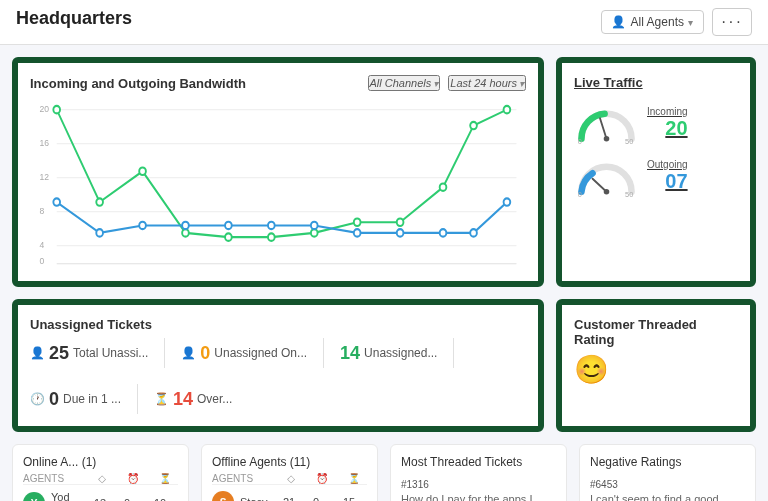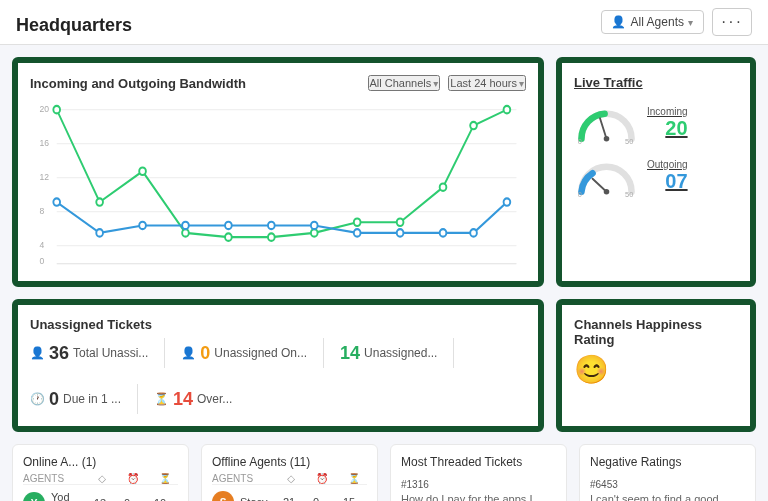--- a/index.html
+++ b/index.html
@@ -1,33 +1,33 @@
 <!DOCTYPE html>
 <html><head>
   <meta charset="utf-8">
   <style>
     * { box-sizing: border-box; margin: 0; padding: 0; }
     body { font-family: -apple-system, BlinkMacSystemFont, 'Segoe UI', sans-serif; background: #f5f6fa; color: #333; font-size: 13px; }
     
-    .header { display: flex; align-items: flex-end; justify-content: space-between; padding: 8px 16px; background: #fff; border-bottom: 1px solid #e0e0e0; }
+    .header { display: flex; align-items: flex-start; justify-content: space-between; padding: 8px 16px; background: #fff; border-bottom: 1px solid #e0e0e0; }
     .header-title { font-size: 18px; font-weight: 600; color: #222; }
     .header-right { display: flex; align-items: center; gap: 8px; }
     .all-agents-btn { display: flex; align-items: center; gap: 4px; border: 1px solid #ccc; border-radius: 4px; padding: 4px 10px; background: #fff; cursor: pointer; font-size: 12px; color: #444; }
     .more-btn { border: 1px solid #ccc; border-radius: 4px; padding: 4px 8px; background: #fff; cursor: pointer; font-size: 16px; color: #444; letter-spacing: 2px; }
 
     .dashboard { padding: 12px; display: grid; grid-template-columns: 1fr 200px; grid-template-rows: auto auto auto; gap: 12px; }
 
     .card { background: #fff; border-radius: 6px; border: 6px solid #14532d; padding: 12px; }
 
     
     .bandwidth-card { grid-column: 1; grid-row: 1; }
     .card-header { display: flex; justify-content: space-between; align-items: center; margin-bottom: 8px; }
     .card-title { font-size: 13px; font-weight: 600; color: #333; }
     .filter-row { display: flex; gap: 8px; }
-    .filter-btn { font-size: 11px; color: #555; cursor: pointer; display: flex; align-items: center; gap: 2px; }
+    .filter-btn { font-size: 11px; color: #555; cursor: pointer; display: flex; align-items: center; gap: 2px; font-style: italic; }
     .chart-area { height: 170px; position: relative; }
     svg.chart { width: 100%; height: 100%; }
 
     
     .live-traffic-card { grid-column: 2; grid-row: 1; text-decoration: underline; }
 
     
     .unassigned-card { grid-column: 1; grid-row: 2; }
     .ticket-stats { display: flex; align-items: center; gap: 16px; flex-wrap: wrap; margin-top: 6px; }
     .ticket-stat { display: flex; align-items: center; gap: 4px; font-size: 12px; color: #555; }
@@ -199,21 +199,21 @@
         <div style="font-size:20px;font-weight:700;color:#3498db;">07</div>
       </div>
     </div>
   </div>
 
   <div class="card unassigned-card">
     <div class="card-title" style="margin-bottom:4px;">Unassigned Tickets</div>
     <div class="ticket-stats">
       <div class="ticket-stat">
         <span style="color:#aaa;">👤</span>
-        <span class="num">36</span>
+        <span class="num">25</span>
         <span>Total Unassi...</span>
       </div>
       <div class="divider-v"></div>
       <div class="ticket-stat">
         <span style="color:#aaa;">👤</span>
         <span class="num num-orange">0</span>
         <span>Unassigned On...</span>
       </div>
       <div class="divider-v"></div>
       <div class="ticket-stat">
@@ -229,21 +229,21 @@
       <div class="divider-v"></div>
       <div class="ticket-stat">
         <span style="color:#e74c3c;">⏳</span>
         <span class="num-red">14</span>
         <span>Over...</span>
       </div>
     </div>
   </div>
 
   <div class="card happiness-card">
-    <div class="card-title">Channels Happiness Rating</div>
+    <div class="card-title">Customer Threaded Rating</div>
     <div class="happiness-content">
       <span class="smiley">😊</span>
     </div>
   </div>
 
   <div class="bottom-row">
 
     <div class="bottom-card">
       <div class="bottom-card-title">Online A... (1)</div>
       <div class="col-headers">

